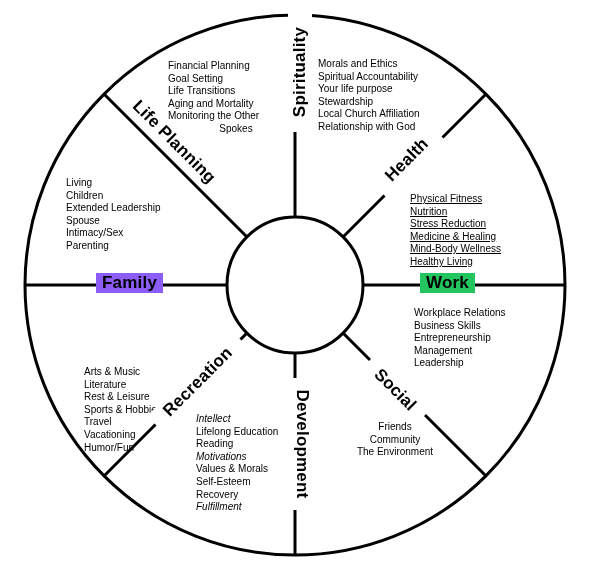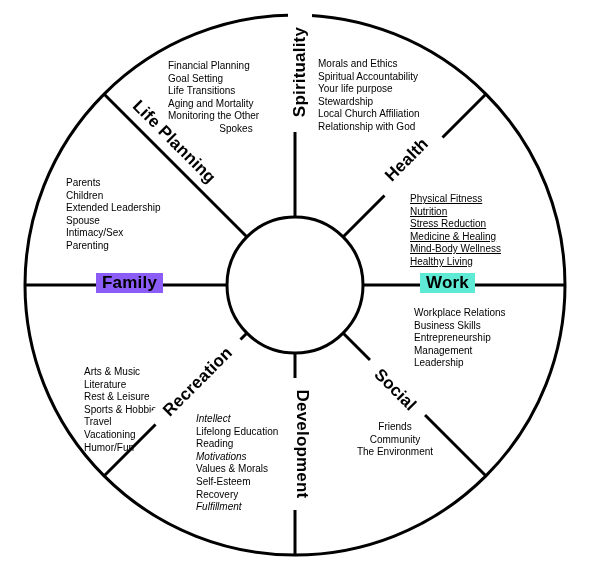--- a/index.html
+++ b/index.html
@@ -66,21 +66,21 @@
     transform-origin: 50% 50%;
   }
   
   #label-family {
     left: 96px; top: 273px;
     background: #8b5cf6;
     padding: 0 6px;
   }
   #label-work {
     left: 420px; top: 273px;
-    background: #5eead4;
+    background: #22c55e;
     padding: 0 6px;
   }
   
   #label-spirituality {
     left: 240px; top: 60px;
     width: 120px; height: 24px;
     line-height: 24px;
     text-align: center;
     transform: rotate(-90deg);
     background: #ffffff;
@@ -160,21 +160,21 @@
     <div class="items" id="items-health"><span class="line">Physical Fitness</span><span class="line">Nutrition</span><span class="line">Stress Reduction</span><span class="line">Medicine &amp; Healing</span><span class="line">Mind-Body Wellness</span><span class="line">Healthy Living</span></div>
 
     <div class="items" id="items-work"><span class="line">Workplace Relations</span><span class="line">Business Skills</span><span class="line">Entrepreneurship</span><span class="line">Management</span><span class="line">Leadership</span></div>
 
     <div class="items" id="items-social"><span class="line">Friends</span><span class="line">Community</span><span class="line">The Environment</span></div>
 
     <div class="items" id="items-development"><span class="line ital">Intellect</span><span class="line">Lifelong Education</span><span class="line">Reading</span><span class="line ital">Motivations</span><span class="line">Values &amp; Morals</span><span class="line">Self-Esteem</span><span class="line">Recovery</span><span class="line ital">Fulfillment</span></div>
 
     <div class="items" id="items-recreation"><span class="line">Arts &amp; Music</span><span class="line">Literature</span><span class="line">Rest &amp; Leisure</span><span class="line">Sports &amp; Hobbies</span><span class="line">Travel</span><span class="line">Vacationing</span><span class="line">Humor/Fun</span></div>
 
-    <div class="items" id="items-family"><span class="line">Parents</span><span class="line">Children</span><span class="line">Extended Leadership</span><span class="line">Spouse</span><span class="line">Intimacy/Sex</span><span class="line">Parenting</span></div>
+    <div class="items" id="items-family"><span class="line">Living</span><span class="line">Children</span><span class="line">Extended Leadership</span><span class="line">Spouse</span><span class="line">Intimacy/Sex</span><span class="line">Parenting</span></div>
 
     <div class="cat-label" id="label-spirituality">Spirituality</div>
 
     <div class="cat-label" id="label-health">Health</div>
 
     <div class="cat-label" id="label-work">Work</div>
 
     <div class="cat-label" id="label-social">Social</div>
 
     <div class="cat-label" id="label-development">Development</div>

